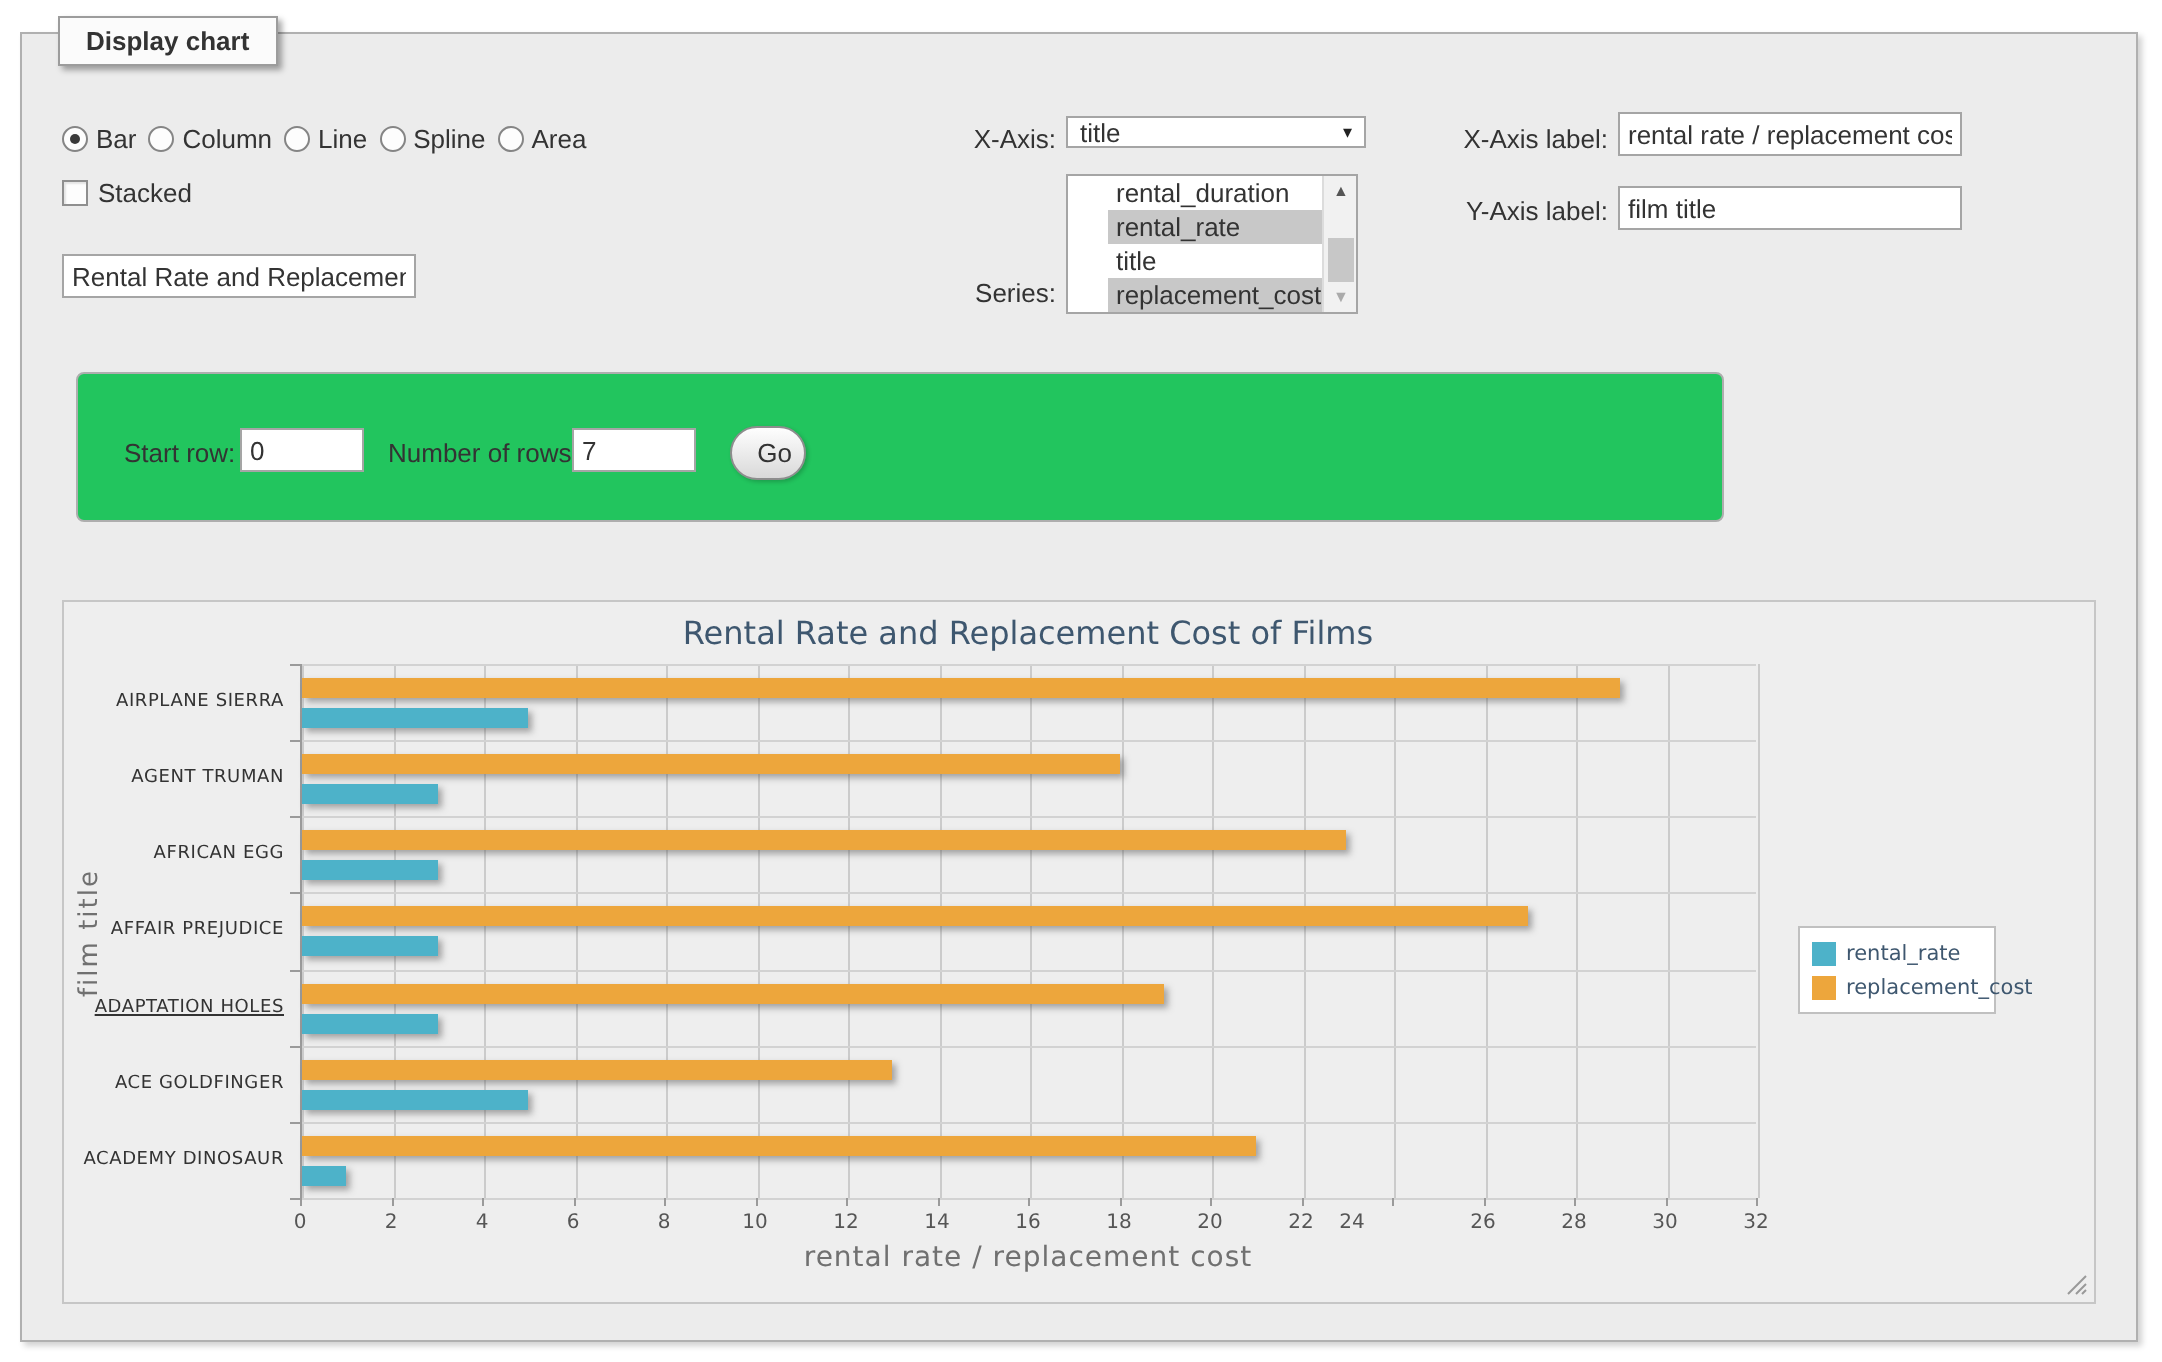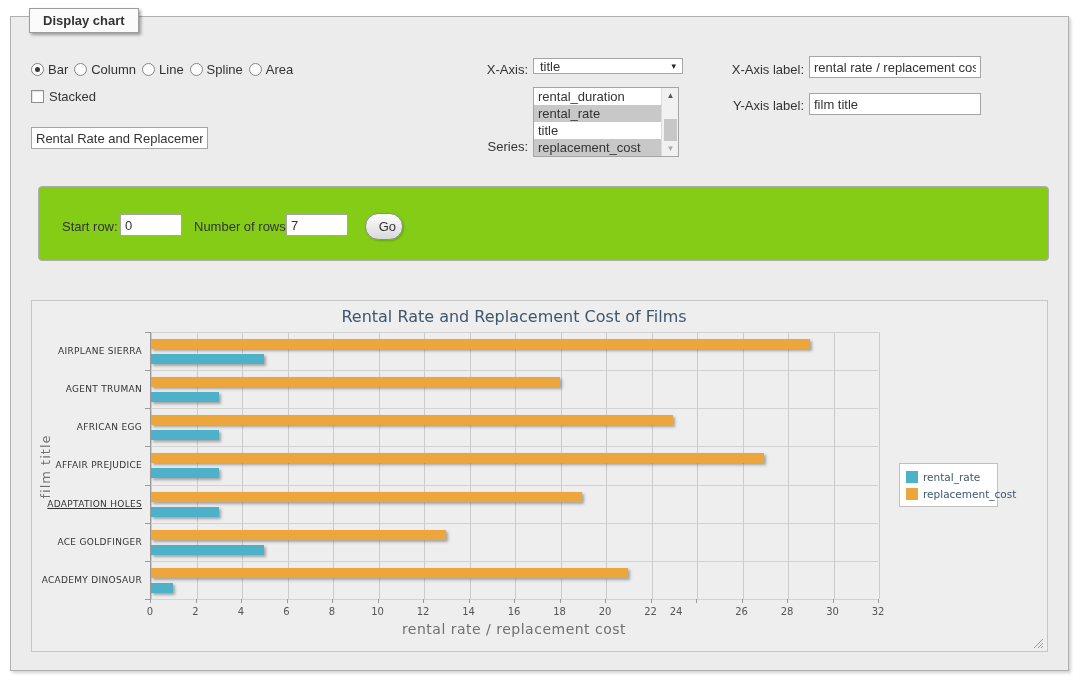--- a/index.html
+++ b/index.html
@@ -50,33 +50,33 @@
     position:absolute; left:522px; top:41px; width:150px; height:16px;
     background:#fff; border:1px solid #a5a5a5; display:flex; align-items:center;
     padding:0 6px; justify-content:space-between; cursor:default;
   }
   .fake-select .arrow { font-size:9px; color:#222; }
   .listbox {
     position:absolute; left:522px; top:70px; width:146px; height:70px;
     background:#fff; border:1px solid #a5a5a5; overflow:hidden;
   }
   .listbox .opts { position:absolute; left:0; top:0; right:17px; }
-  .listbox .opt { height:17px; line-height:17px; padding:0 4px; white-space:nowrap; }
+  .listbox .opt { height:17px; line-height:17px; padding:0 4px; white-space:nowrap;margin-left:20px; }
   .listbox .opt.sel { background:#c8c8c8; }
   .sbar { position:absolute; right:0; top:0; width:17px; height:100%; background:#f1f1f1; border-left:1px solid #dcdcdc; }
   .sbar .btn { position:absolute; left:0; width:17px; height:15px; background:#f1f1f1; color:#555; font-size:8px; text-align:center; line-height:15px; }
   .sbar .btn.up { top:0; }
   .sbar .btn.down { bottom:0; color:#aaa; }
   .sbar .thumb { position:absolute; left:2px; width:13px; top:31px; height:22px; background:#c7c7c7; }
   #x-axis-label-input { position:absolute; left:798px; top:39px; width:172px; }
   #y-axis-label-input { position:absolute; left:798px; top:76px; width:172px; }
   
   .subpanel {
-    position:absolute; left:27px; top:169px; width:1011px; height:75px;
-    background:#84cc16; border:1px solid #aeaeae; border-radius:4px;
+    position:absolute; left:27px; top:169px; width:824px; height:75px;
+    background:#22c55e; border:1px solid #aeaeae; border-radius:4px;
   }
   .subpanel .inline-lbl { position:absolute; top:32px; }
   #start-row-lbl { left:23px; }
   #num-rows-lbl { left:155px; }
   #start-row-input { position:absolute; left:81px; top:27px; width:62px; }
   #num-rows-input  { position:absolute; left:247px; top:27px; width:62px; }
   #go-button {
     position:absolute; left:326px; top:26px; width:38px; height:27px;
     border-radius:14px; border:1px solid #8d8d8d; color:#333; font-size:13px;
     background:linear-gradient(#fefefe,#d9d9d9); cursor:pointer;

